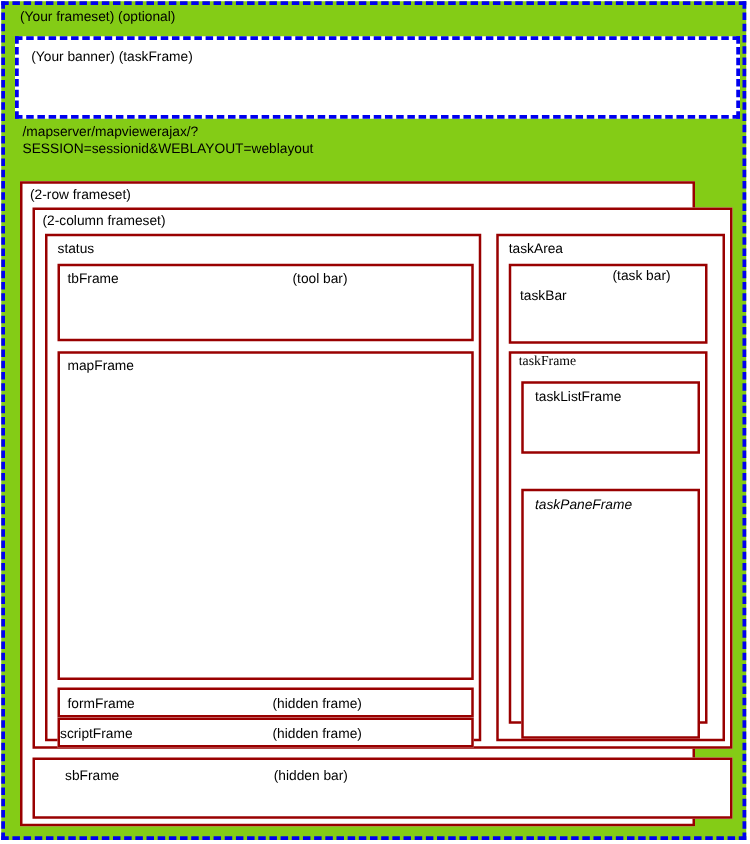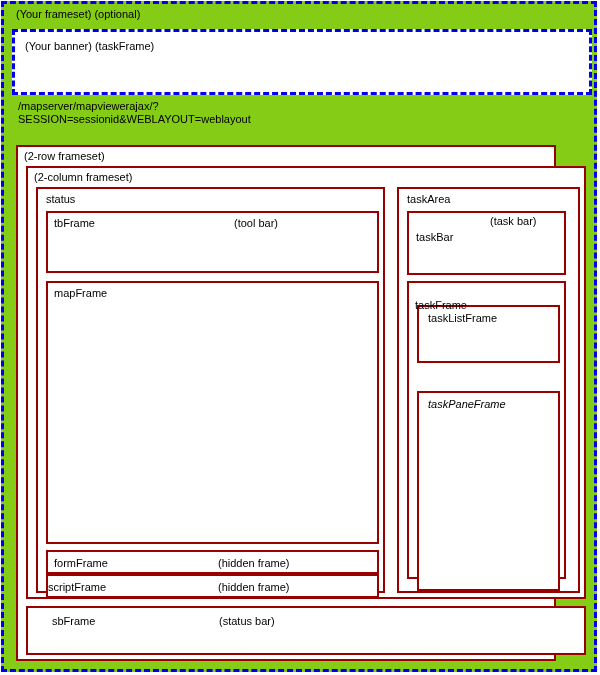--- a/index.html
+++ b/index.html
@@ -165,21 +165,21 @@
   #task-bar-label { left: 7px; top: 6px; margin-top: 12px; }
   #task-bar-note  { left: 81px; top: 2px; }
 
   
   #task-frame {
     left: 8px;
     top: 92px;
     width: 159px;
     height: 298px;
   }
-  #task-frame-label { left: 6px; top: 16px; }
+  #task-frame-label { left: 6px; top: 0; font-family: Liberation Serif, serif; }
 
   
   #task-list-frame {
     left: 8px;
     top: 22px;
     width: 143px;
     height: 58px;
   }
   #task-list-frame-label { left: 9px; top: 5px; }
 
@@ -265,17 +265,17 @@
 
           <div class="rbox" id="task-pane-frame">
             <span class="lbl lbl-name" id="task-pane-frame-label">taskPaneFrame</span>
           </div>
         </div>
       </div>
     </div>
 
     <div class="rbox" id="sb-frame">
       <span class="lbl lbl-name" id="sb-frame-label">sbFrame</span>
-      <span class="lbl lbl-note" id="sb-frame-note">(status bar)</span>
+      <span class="lbl lbl-note" id="sb-frame-note">(hidden bar)</span>
     </div>
 
   </div>
 </div>
 
 </body></html>

